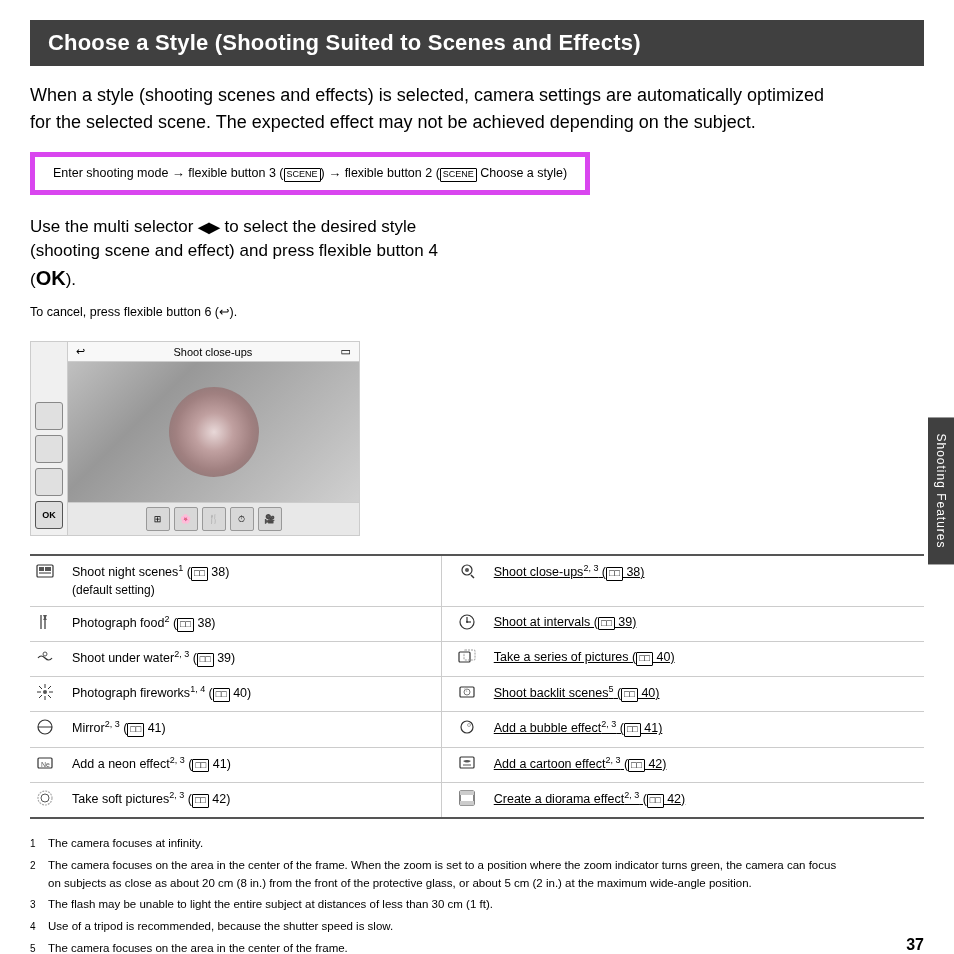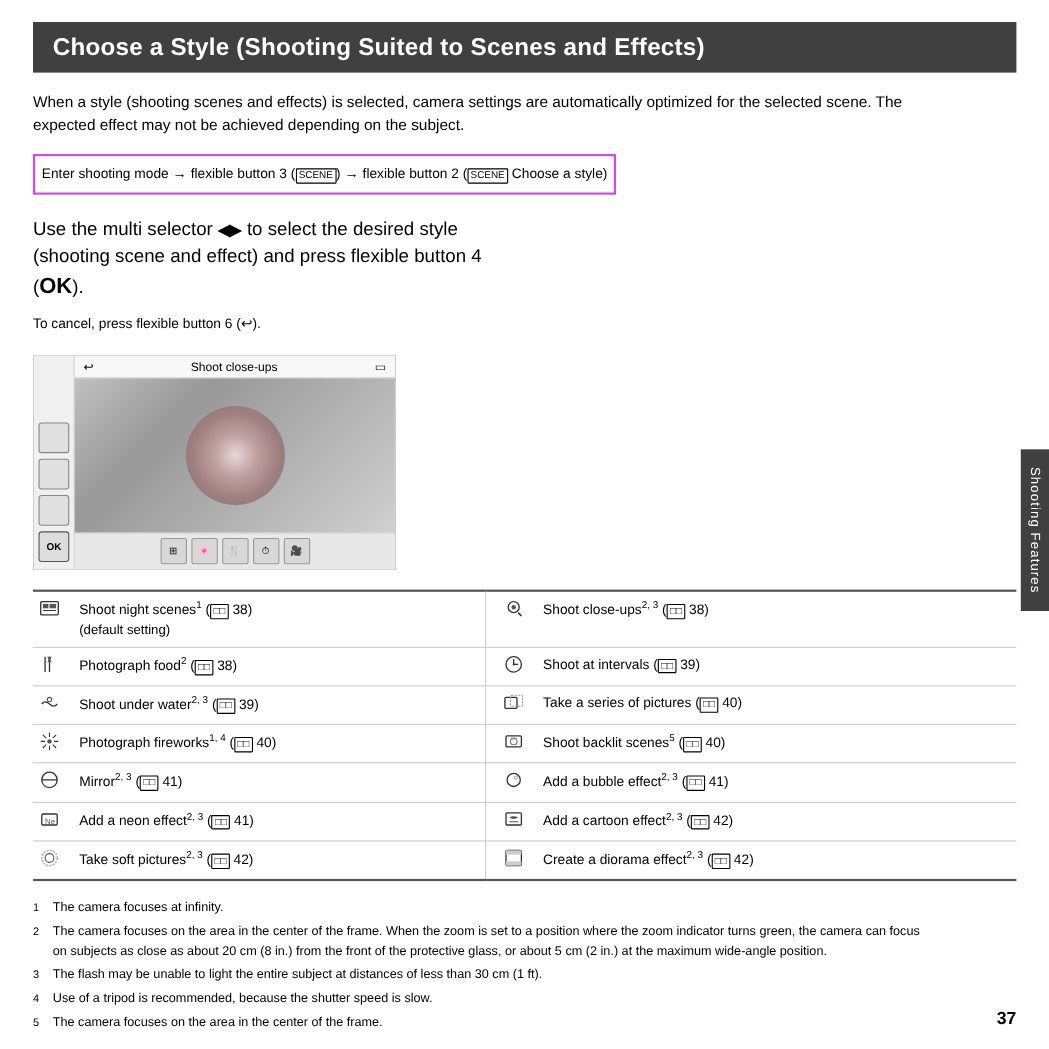--- a/index.html
+++ b/index.html
@@ -29,30 +29,30 @@
       color: #fff;
       font-size: 22px;
       font-weight: bold;
       padding: 10px 18px;
       margin-bottom: 16px;
       letter-spacing: 0.2px;
     }
 
     
     .intro-text {
-      font-size: 14px;
+      font-size: 18px;
       line-height: 1.5;
       margin-bottom: 16px;
       max-width: 820px;
     }
 
     
     .instruction-box {
-      border: 2px solid #d946ef;
-      padding: 8px 6px;
+      border: 5px solid #d946ef;
+      padding: 8px 18px;
       font-size: 12.5px;
       margin-bottom: 20px;
       display: inline-block;
       max-width: 820px;
     }
 
     
     .middle-section {
       display: flex;
       flex-direction: column;
@@ -206,20 +206,21 @@
 
     .features-table td:first-child {
       width: 46%;
       padding-right: 10px;
       border-right: 1px solid #ccc;
     }
 
     .features-table td:last-child {
       width: 54%;
       padding-left: 14px;
+      text-decoration: underline;
     }
 
     .cell-content {
       display: flex;
       flex-direction: row;
       align-items: flex-start;
       gap: 16px;
     }
 
     .feature-icon {

